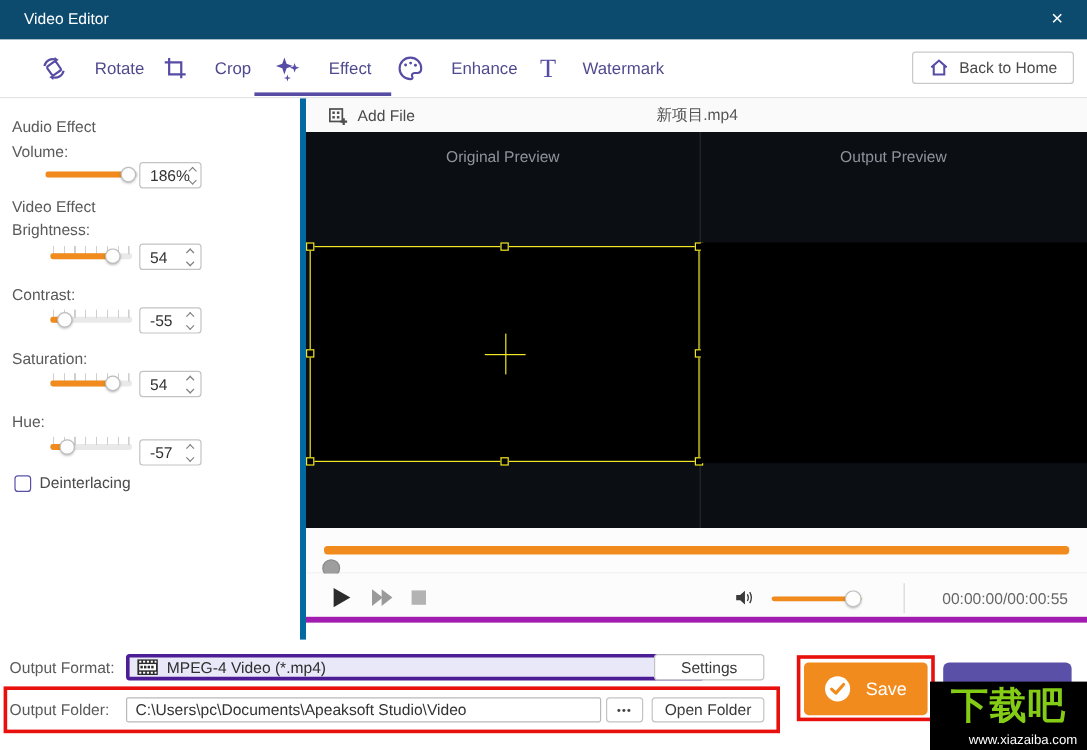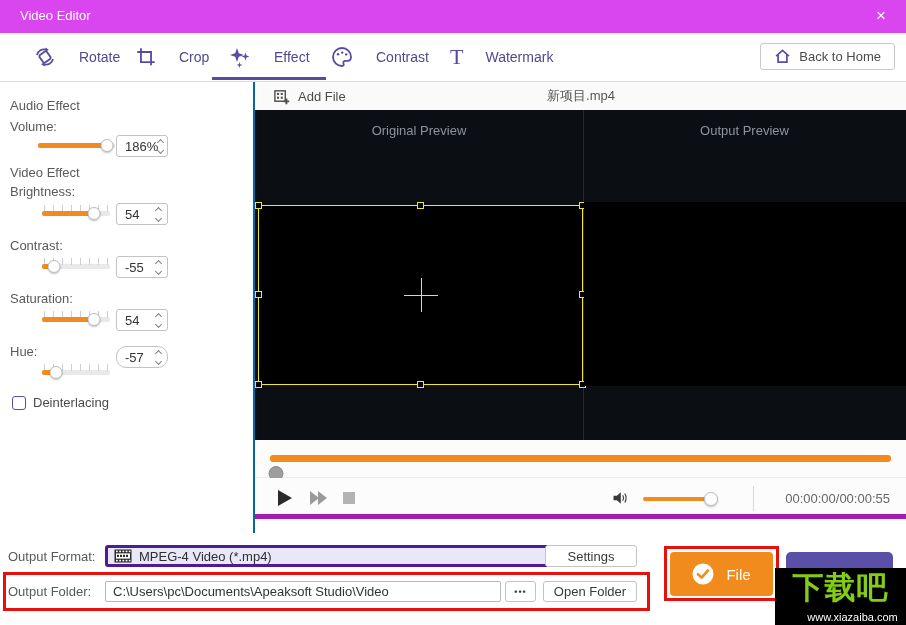--- a/index.html
+++ b/index.html
@@ -1,34 +1,34 @@
 <!DOCTYPE html>
 <html><head>
 <meta charset="utf-8">
 <style>
   * { margin:0; padding:0; box-sizing:border-box; }
   body { font-family:"Liberation Sans", sans-serif; background:#777; }
   .app { position:relative; width:906px; height:625px; background:#fff; overflow:hidden; }
 
   
-  .titlebar { position:absolute; left:0; top:0; width:906px; height:33px; background:#d946ef; }
+  .titlebar { position:absolute; left:0; top:0; width:906px; height:33px; background:#0c4a6e; }
   .titlebar .title { position:absolute; left:20px; top:8px; color:#fff; font-size:13px; }
   .close-btn { position:absolute; right:12px; top:4px; width:26px; height:24px; color:#fff; font-size:17px; text-align:center; line-height:24px; cursor:pointer; }
 
   
   .toolbar { position:absolute; left:0; top:33px; width:906px; height:49px; background:#fff; border-bottom:1px solid #dcdce0; }
   .tab { position:absolute; top:0; height:48px; display:flex; align-items:center; gap:22px; padding:0 16px; cursor:pointer; }
   .tab .tlabel { font-size:14px; color:#4F4A8F; }
   .tab.active::after { content:""; position:absolute; left:0; right:0; bottom:1px; height:3px; background:#564CA3; }
   .tab-rotate{left:17px;} .tab-crop{left:119px;} .tab-effect{left:212px;} .tab-enhance{left:314px;} .tab-watermark{left:434px;}
   .t-serif { font-family:"Liberation Serif", serif; font-size:22px; color:#564CA3; line-height:20px; }
   .back-home { position:absolute; right:11px; top:10px; height:27px; display:flex; align-items:center; gap:8px; padding:0 13px; border:1px solid #c9c9c9; border-radius:3px; background:#fff; font-size:13px; color:#4a4a4a; cursor:pointer; }
 
   
-  .left-panel { position:absolute; left:0; top:82px; width:255px; height:451px; background:#fff; border-right:2px solid #0369a1; z-index:2; }
+  .left-panel { position:absolute; left:0; top:82px; width:255px; height:451px; background:#fff; border-right:5px solid #0369a1; z-index:2; }
   .lp-text { position:absolute; font-size:13px; color:#5a5a5a; }
   .slider { position:absolute; height:13px; cursor:pointer; }
   .slider .track { position:absolute; left:0; right:0; top:4px; height:5px; background:#e9e9e9; border-radius:2px; }
   .slider .ticks { position:absolute; left:2px; right:2px; top:-2px; height:7px;
       background:repeating-linear-gradient(90deg,#cfcfcf 0 1px,transparent 1px 9px); }
   .slider .fill { position:absolute; left:0; top:4px; height:5px; background:#F28B1D; border-radius:2px; }
   .slider .knob { position:absolute; top:0; width:13px; height:13px; background:#fdfdfd; border:1px solid #bdbdbd; border-radius:50%; transform:translateX(-50%); box-shadow:0 1px 2px rgba(0,0,0,.25); }
   .spinner { position:absolute; width:52px; height:22px; background:#fff; border:1px solid #c3c3c3; border-radius:3px; display:flex; align-items:center; cursor:text; }
   .spinner .spin-val { flex:1; padding-left:8px; font-size:13px; color:#333; }
   .spin-btns { display:flex; flex-direction:column; gap:3px; padding-right:6px; }
@@ -140,21 +140,21 @@
     </div>
     <div class="tab tab-enhance">
       <span>
         <svg width="24" height="24" viewBox="0 0 24 24" fill="none" stroke="#564CA3" stroke-width="1.8">
           <path d="M12 3 a9 9 0 1 0 .01 18 c1.6 0 2.1-1.1 1.5-2.3 c-.7-1.4.2-2.9 1.9-2.9 h2.1 c2.1 0 3.5-1.6 3.5-3.8 A9 9 0 0 0 12 3 Z"></path>
           <circle cx="8" cy="9.2" r="1.2" fill="#564CA3" stroke="none"></circle>
           <circle cx="12.2" cy="7.6" r="1.2" fill="#564CA3" stroke="none"></circle>
           <circle cx="16.2" cy="9.4" r="1.2" fill="#564CA3" stroke="none"></circle>
         </svg>
       </span>
-      <span class="tlabel">Contrast</span>
+      <span class="tlabel">Enhance</span>
     </div>
     <div class="tab tab-watermark">
       <span class="t-serif">T</span>
       <span class="tlabel">Watermark</span>
     </div>
     <div class="back-home">
       <span>
         <svg width="17" height="17" viewBox="0 0 24 24" fill="none" stroke="#564CA3" stroke-width="2.4">
           <path d="M3 11.5 L12 3.5 L21 11.5"></path>
             <path d="M5.8 9.8 V20 H18.2 V9.8"></path>
@@ -227,21 +227,21 @@
         </span>
     </div>
 
     <div class="lp-text" style="left:10px; top:262px;">Hue:</div>
     <div class="slider" style="left:42px; top:284px; width:68px;">
       <div class="track"></div>
         <div class="ticks"></div>
       <div class="fill" style="width: 21%;"></div>
       <div class="knob" style="left: 21%;"></div>
     </div>
-    <div class="spinner" style="left:116px; top:264px;border-radius:10px;">
+    <div class="spinner" style="left:116px; top:284px;">
       <span class="spin-val">-57</span>
       <span class="spin-btns">
           <span class="chev up"></span>
           <span class="chev down"></span>
         </span>
     </div>
 
     <div class="checkbox"></div>
     <div class="cb-label">Deinterlacing</div>
   </div>
@@ -349,21 +349,21 @@
       </div>
 
     <button class="purple-btn"></button>
     <button class="save-btn">
       <span>
         <svg width="22" height="22" viewBox="0 0 22 22">
           <circle cx="11" cy="11" r="10.5" fill="#fff"></circle>
           <path d="M6 11.2 L9.6 14.6 L16 7.4" fill="none" stroke="#F28B1D" stroke-width="2.6" stroke-linecap="round" stroke-linejoin="round"></path>
         </svg>
       </span>
-      <span class="slabel">File</span>
+      <span class="slabel">Save</span>
     </button>
     <div class="hl-red hl-folder"></div>
     <div class="hl-red hl-save"></div>
 
     <div class="wm">
       <div class="wm-text">下载吧</div>
       <div class="wm-url">www.xiazaiba.com</div>
     </div>
   </div>
 

